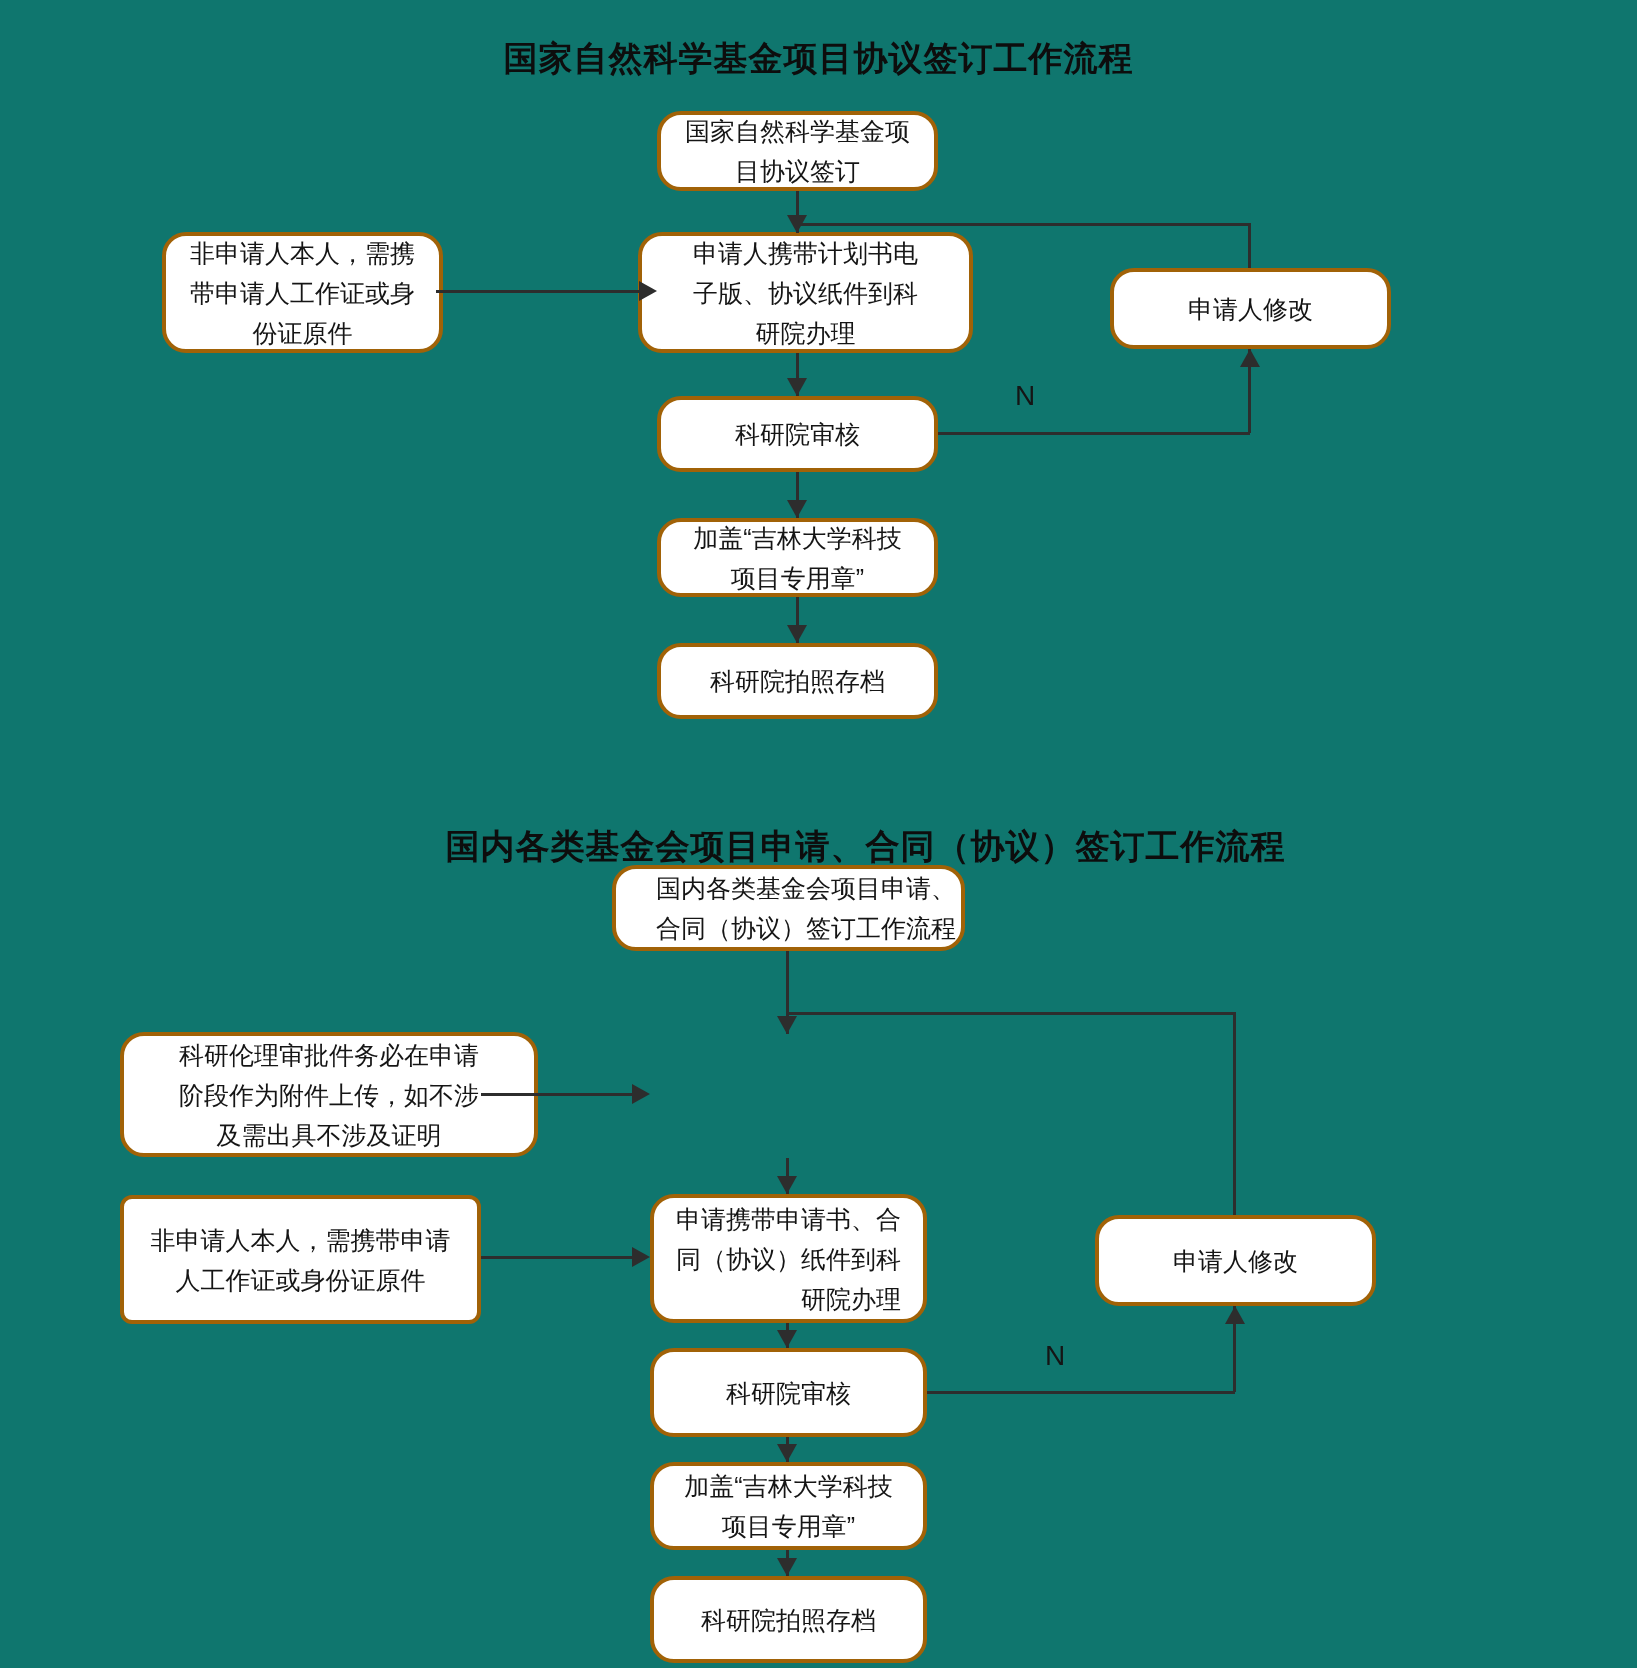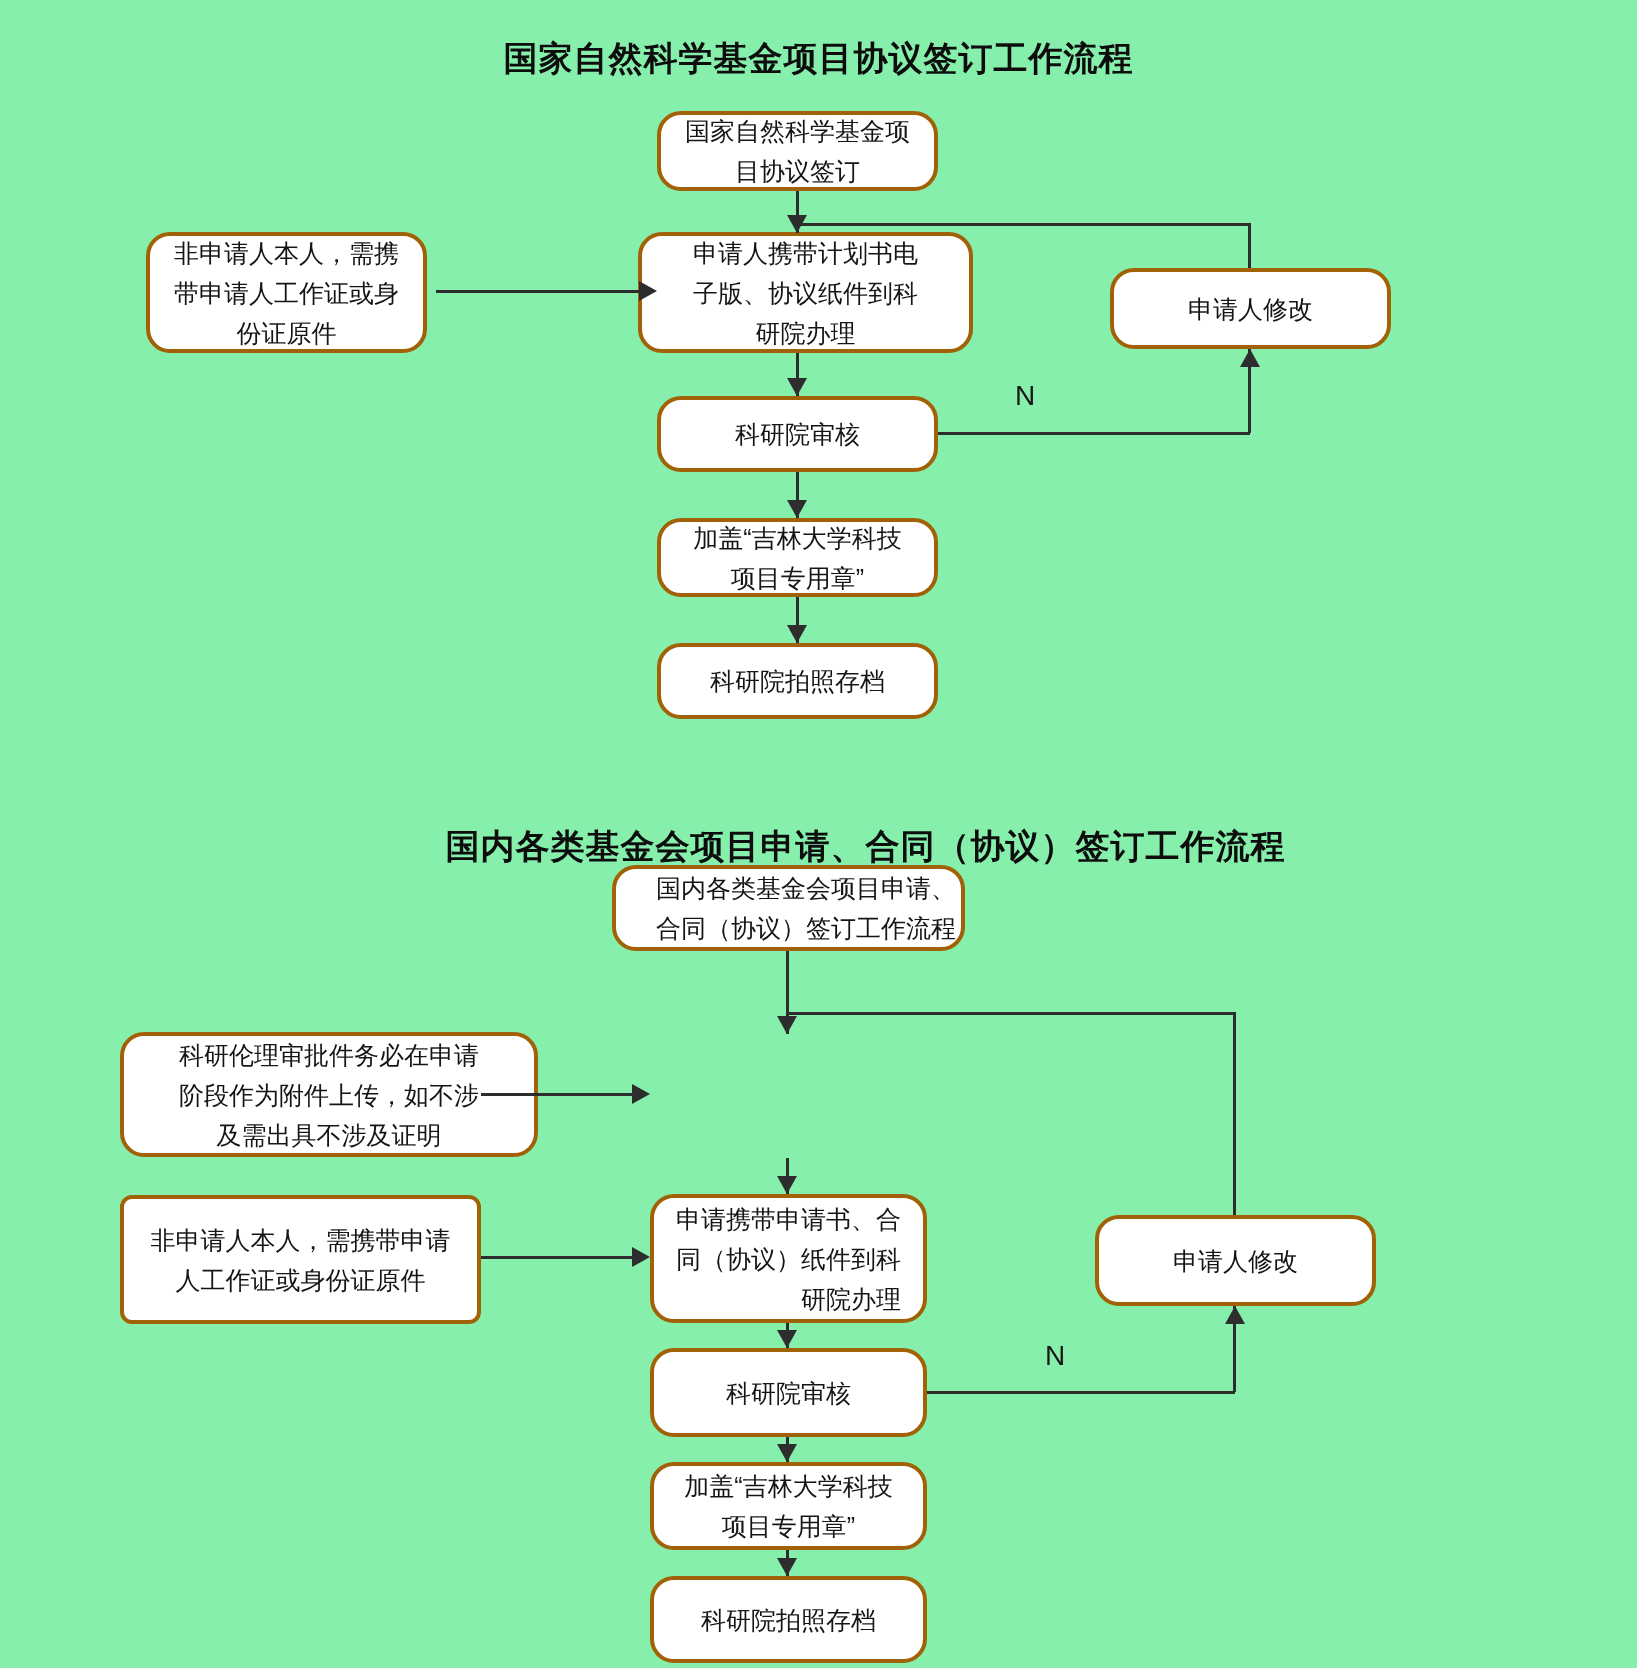--- a/index.html
+++ b/index.html
@@ -1,19 +1,19 @@
 <!DOCTYPE html>
 <html><head>
 <meta charset="utf-8">
 <style>
   html,body{margin:0;padding:0;background:#ffffff;}
   .canvas{
     position:relative;
     width:1637px;height:1668px;
-    background:#86efac;
+    background:#0f766e;
     font-family:"Liberation Sans","DejaVu Sans",sans-serif;
     color:#1c1c1c;
     overflow:hidden;
   }
   .fc-title{
     position:absolute;left:0;width:100%;
     text-align:center;
     font-size:34px;font-weight:bold;color:#0d0d0d;
     letter-spacing:1px;
   }
@@ -42,21 +42,21 @@
 </style>
 </head>
 <body>
 
 <div class="canvas">
 
   <div class="fc-title" style="top:36px;">国家自然科学基金项目协议签订工作流程</div>
 
   <div class="node" style="left:657px;top:111px;width:281px;height:80px;">国家自然科学基金项
 目协议签订</div>
-  <div class="node" style="left:146px;top:232px;width:281px;height:121px;">非申请人本人，需携
+  <div class="node" style="left:162px;top:232px;width:281px;height:121px;">非申请人本人，需携
 带申请人工作证或身
 份证原件</div>
   <div class="node" style="left:638px;top:232px;width:335px;height:121px;">申请人携带计划书电
 子版、协议纸件到科
 研院办理</div>
   <div class="node" style="left:657px;top:396px;width:281px;height:76px;">科研院审核</div>
   <div class="node" style="left:1110px;top:268px;width:281px;height:81px;">申请人修改</div>
   <div class="node" style="left:657px;top:518px;width:281px;height:79px;">加盖“吉林大学科技
 项目专用章”</div>
   <div class="node" style="left:657px;top:643px;width:281px;height:76px;">科研院拍照存档</div>

